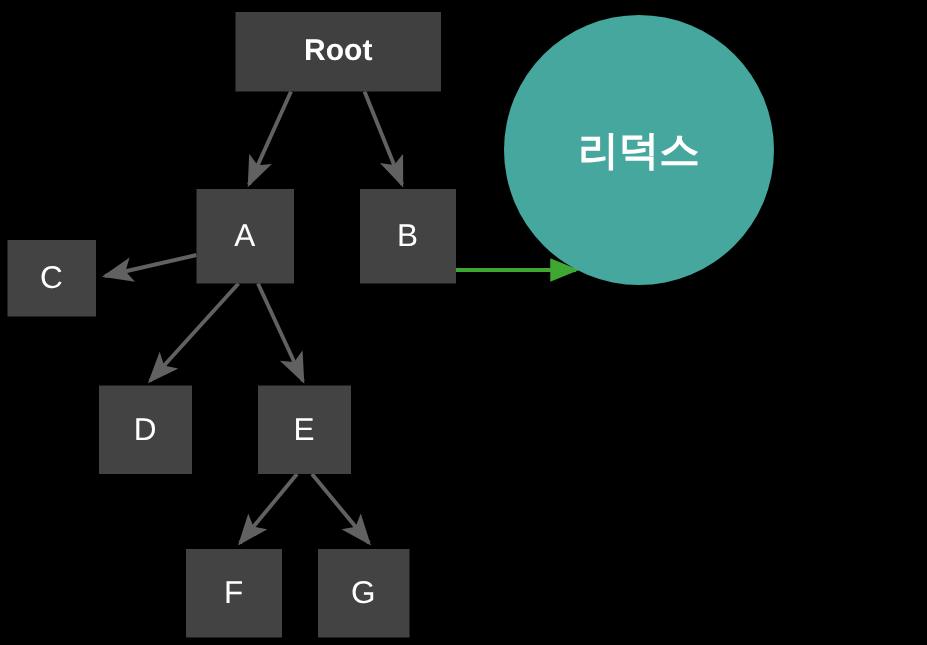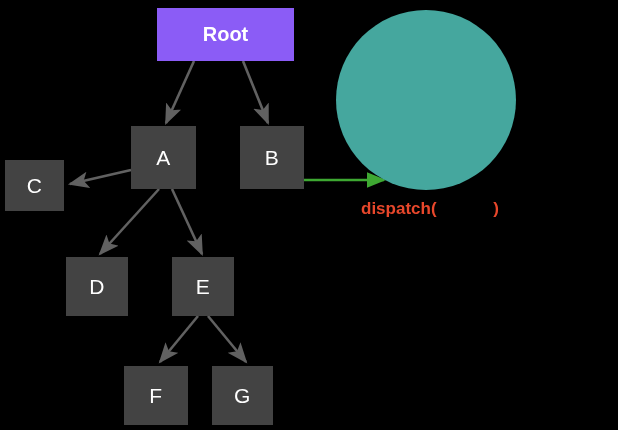--- a/index.html
+++ b/index.html
@@ -32,21 +32,21 @@
     color: #ffffff;
     box-sizing: border-box;
   }
   .node-rect {
     background: #434343;
     font-size: 21px;
     font-weight: 400;
     letter-spacing: 0.5px;
   }
   .node-root {
-    background: #8b5cf6;
+    background: #404040;
     font-size: 20px;
     font-weight: bold;
   }
   .node-circle {
     background: #45a79e;
     border-radius: 50%;
     font-size: 27px;
     font-weight: bold;
     line-height: 1.22;
     text-align: center;
@@ -123,17 +123,17 @@
 
   <div class="node node-rect" style="left:124px; top:366px; width:64px; height:59px;">
     <span>F</span>
   </div>
 
   <div class="node node-rect" style="left:212px; top:366px; width:61px; height:59px;">
     <span>G</span>
   </div>
 
   <div class="node node-circle" style="left:336px; top:10px; width:180px; height:180px;">
+    <span class="circle-line">리덕스</span>
   </div>
 
-  <div class="dispatch-label" style="left:361px; top:199px;">dispatch(            )</div>
 
 </div>
 
 </body></html>

